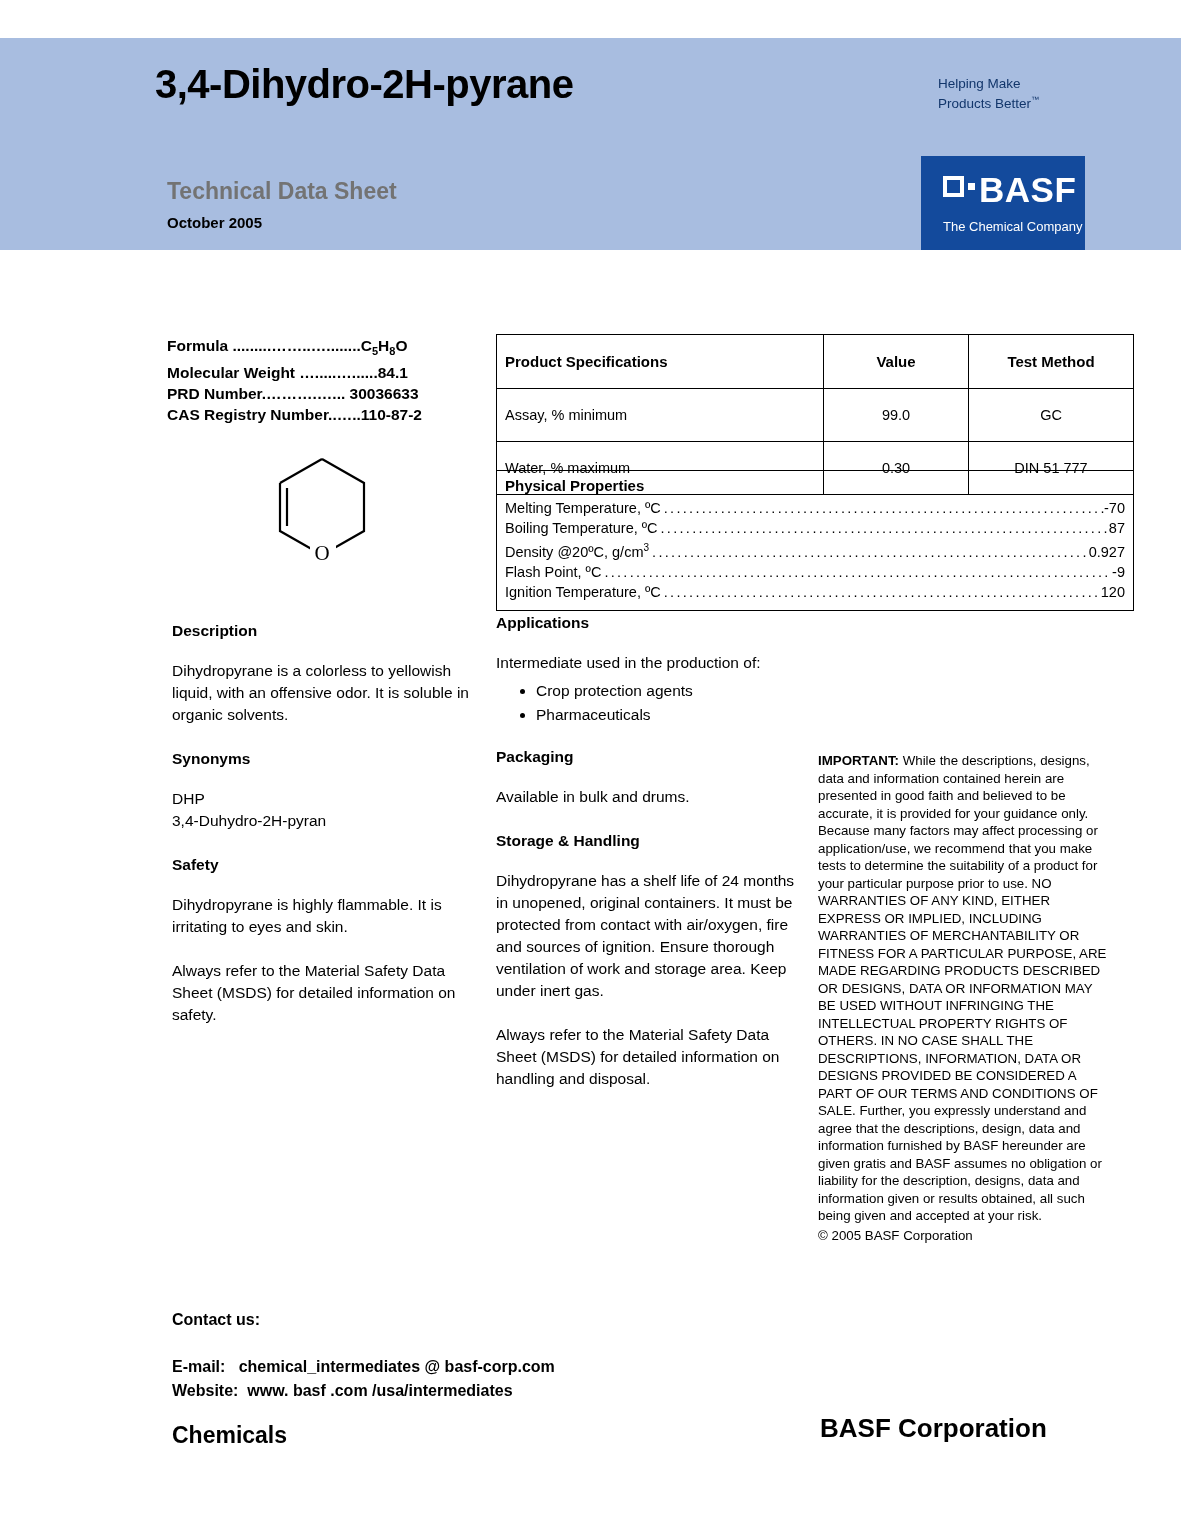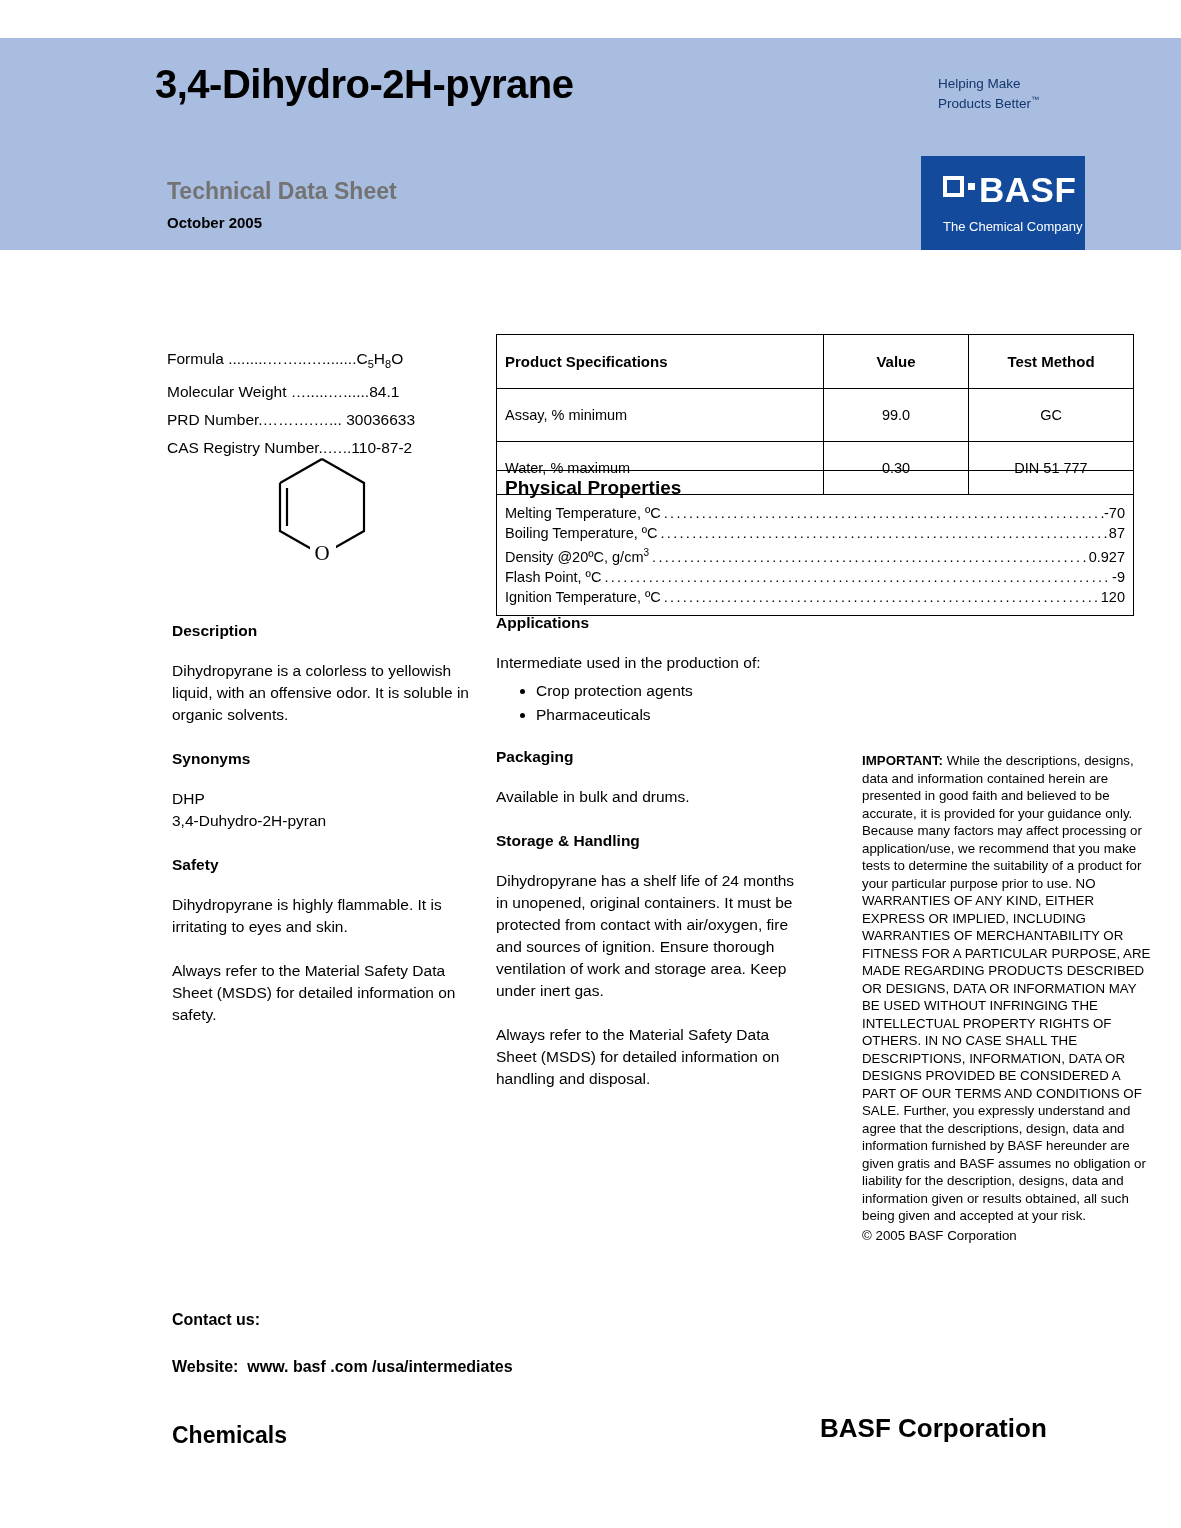--- a/index.html
+++ b/index.html
@@ -109,25 +109,25 @@
     left: 22px;
     top: 63px;
     color: #ffffff;
     font-size: 13px;
   }
 
   
   .formula-block {
     position: absolute;
     left: 167px;
-    top: 345px;
+    top: 335px;
     width: 300px;
     font-size: 15.5px;
-    font-weight: normal;
-    line-height: 28px;
+    font-weight: bold;
+    line-height: 21px;
     white-space: nowrap;
   }
   .formula-block sub { font-size: 11px; }
 
   
   .structure {
     position: absolute;
     left: 240px;
     top: 455px;
     width: 180px;
@@ -161,21 +161,21 @@
     left: 496px;
     top: 470px;
     width: 638px;
     border: 1px solid #000;
     box-sizing: border-box;
     padding: 6px 8px 8px 8px;
     font-size: 14.5px;
   }
   .phys-title {
     font-weight: bold;
-    font-size: 19px;
+    font-size: 15px;
     margin-bottom: 4px;
   }
   .phys-row {
     display: flex;
     align-items: baseline;
     line-height: 20px;
     white-space: nowrap;
   }
   .phys-label { flex: 0 0 auto; }
   .phys-dots {
@@ -223,21 +223,20 @@
 
   
   .disclaimer {
     position: absolute;
     left: 818px;
     top: 752px;
     width: 292px;
     font-size: 13.3px;
     line-height: 17.5px;
     text-align: left;
-    margin-left: 44px;
   }
   .disclaimer b { font-weight: bold; }
   .copyright {
     margin-top: 2px;
     font-size: 13.3px;
   }
 
   
   .contact-head {
     position: absolute;
@@ -400,17 +399,20 @@
 </div>
 
 <div class="disclaimer">
   <span><b>IMPORTANT:</b><span> While the descriptions, designs, data and information contained herein are presented in good faith and believed to be accurate, it is provided for your guidance only. Because many factors may affect processing or application/use, we recommend that you make tests to determine the suitability of a product for your particular purpose prior to use. NO WARRANTIES OF ANY KIND, EITHER EXPRESS OR IMPLIED, INCLUDING WARRANTIES OF MERCHANTABILITY OR FITNESS FOR A PARTICULAR PURPOSE, ARE MADE REGARDING PRODUCTS DESCRIBED OR DESIGNS, DATA OR INFORMATION MAY BE USED WITHOUT INFRINGING THE INTELLECTUAL PROPERTY RIGHTS OF OTHERS. IN NO CASE SHALL THE DESCRIPTIONS, INFORMATION, DATA OR DESIGNS PROVIDED BE CONSIDERED A PART OF OUR TERMS AND CONDITIONS OF SALE. Further, you expressly understand and agree that the descriptions, design, data and information furnished by BASF hereunder are given gratis and BASF assumes no obligation or liability for the description, designs, data and information given or results obtained, all such being given and accepted at your risk.</span></span>
   <div class="copyright">© 2005 BASF Corporation</div>
 </div>
 
 <div class="contact-head">Contact us:</div>
 <div class="contact-lines">
   <div>
+    <span>E-mail:</span>&nbsp;&nbsp;&nbsp;<span>chemical_intermediates @ basf-corp.com</span>
+  </div>
+  <div>
     <span>Website:</span>&nbsp;&nbsp;<span>www. basf .com /usa/intermediates</span>
   </div>
 </div>
 <div class="footer-left">Chemicals</div>
 <div class="footer-right">BASF Corporation</div>
 
 </body></html>

